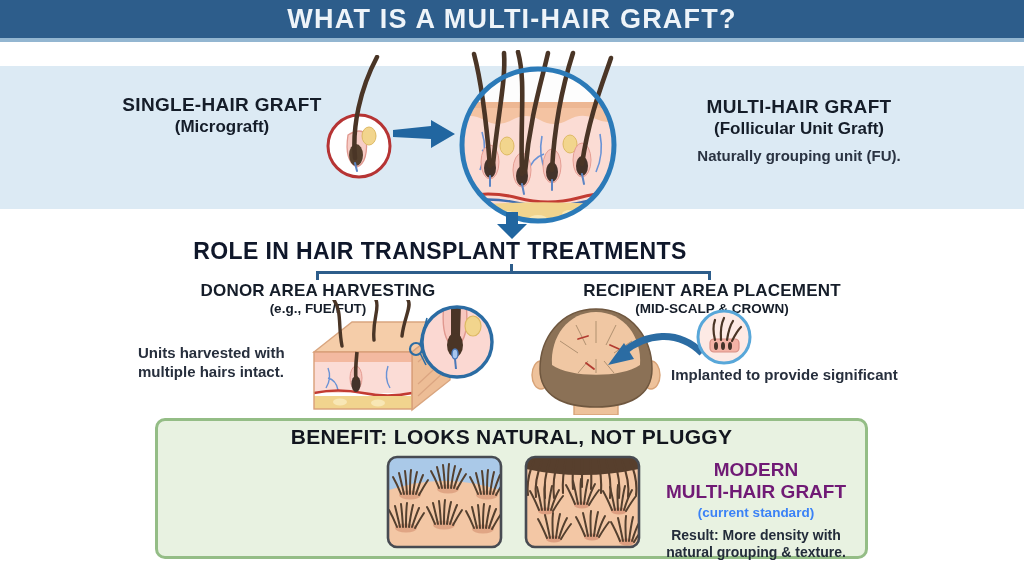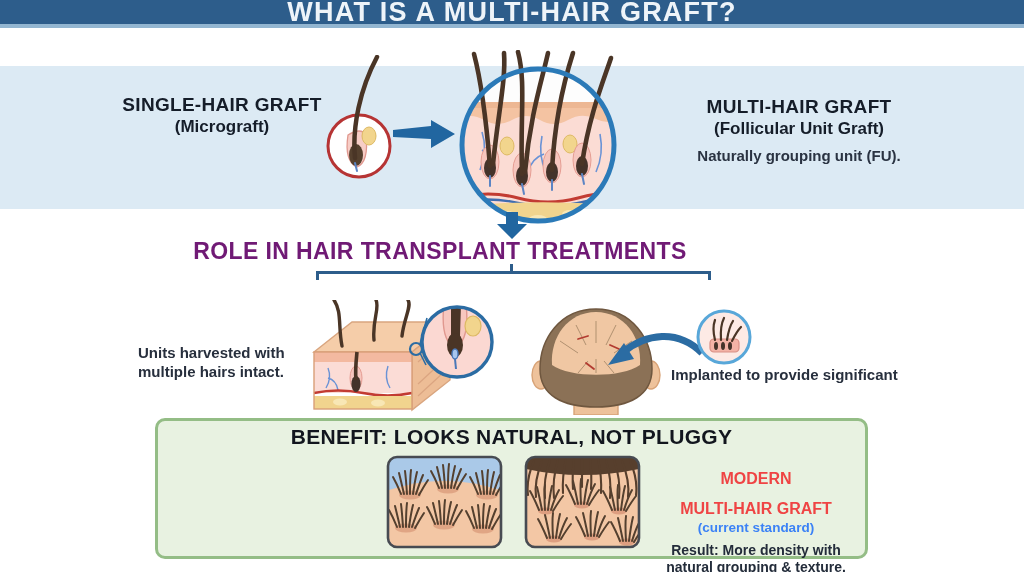--- a/index.html
+++ b/index.html
@@ -3,59 +3,59 @@
 <meta charset="utf-8">
 <style>
   * { margin:0; padding:0; box-sizing:border-box; }
   body { background:#ffffff; }
   .canvas {
     position:relative; width:1024px; height:572px; background:#ffffff;
     font-family:"Liberation Sans", sans-serif; overflow:hidden; color:#1c2330;
   }
   
   .banner {
-    position:absolute; left:0; top:0; width:1024px; height:28px;
+    position:absolute; left:0; top:0; width:1024px; height:42px;
     background:#2d5d8b; border-bottom:4px solid #93b6d1;
     display:flex; align-items:center; justify-content:center;
   }
   .banner-title { color:#eef4f9; font-size:27px; font-weight:bold; letter-spacing:1.2px; }
   
   .band { position:absolute; left:0; top:66px; width:1024px; height:143px; background:#dceaf4; }
   .tblock { position:absolute; text-align:center; }
   .blk-title { font-size:19px; font-weight:bold; letter-spacing:.3px; color:#151d29; }
   .blk-sub   { font-size:17px; font-weight:bold; color:#151d29; margin-top:1px; }
   .blk-body  { font-size:15px; font-weight:600; color:#2a3342; line-height:1.24; margin-top:8px; }
   #single-block { left:92px;  top:94px; width:260px; }
   #multi-block  { left:646px; top:96px; width:306px; }
   
   .illus { position:absolute; line-height:0; }
   
   #role-title { position:absolute; left:0; top:238px; width:880px; text-align:center;
-    font-size:23px; font-weight:bold; letter-spacing:.4px; color:#701a75; }
+    font-size:23px; font-weight:bold; letter-spacing:.4px; color:#0f172a; }
   #bracket-stub { position:absolute; left:510px; top:264px; width:3px; height:9px; background:#2d5d8b; }
   #bracket { position:absolute; left:316px; top:271px; width:395px; height:9px;
     border-top:3px solid #2d5d8b; border-left:3px solid #2d5d8b; border-right:3px solid #2d5d8b; }
   .col-head { position:absolute; text-align:center; }
   .col-head .t { font-size:17px; font-weight:bold; color:#151d29; letter-spacing:.2px; }
   .col-head .s { font-size:13.5px; font-weight:bold; color:#151d29; }
   #donor-head     { left:158px; top:281px; width:320px; }
   #recipient-head { left:552px; top:281px; width:320px; }
   .col-body { position:absolute; font-size:15px; font-weight:600; color:#272f3d; line-height:1.25; }
   #donor-body     { left:138px; top:344px; width:205px; }
   #recipient-body { left:671px; top:366px; width:228px; text-align:left; }
   
   .benefit-box { position:absolute; left:155px; top:418px; width:713px; height:141px;
     background:#e8f2e1; border:3px solid #94bd86; border-radius:10px; }
   #benefit-title { position:absolute; left:155px; top:425px; width:713px; text-align:center;
     font-size:21px; font-weight:bold; letter-spacing:.3px; color:#12161e; }
   #old-block { position:absolute; left:218px; top:476px; width:164px; text-align:center; }
   #old-block .l { font-size:16px; font-weight:bold; line-height:1.2; color:#151d29; }
   #old-block .s { font-size:14px; font-weight:bold; color:#1b2430; margin-top:2px; }
   #modern-block { position:absolute; left:648px; top:459px; width:216px; text-align:center; }
-  #modern-block .l { font-size:16px; font-weight:bold; line-height:1.18; color:#ef4444;margin-top:11px; }
+  #modern-block .l { font-size:19px; font-weight:bold; line-height:1.18; color:#701a75; }
   #modern-block .s { font-size:13.5px; font-weight:bold; color:#3b82f6; margin-top:1px; }
   #modern-block .r { font-size:14px; font-weight:600; color:#232c3a; line-height:1.25; margin-top:7px; }
   #modern-block .r b { font-weight:bold; }
 </style>
 </head>
 <body>
 
 <div class="canvas">
 
   <header class="banner">
@@ -144,20 +144,28 @@
   <div class="illus" style="left:497px; top:212px;">
     <svg width="30" height="27" viewBox="0 0 30 27">
       <polygon points="9,0 21,0 21,12 30,12 15,27 0,12 9,12" fill="#2166a0"></polygon>
     </svg>
   </div>
 
   <div id="role-title">ROLE IN HAIR TRANSPLANT TREATMENTS</div>
   <div id="bracket-stub"></div>
   <div id="bracket"></div>
 
+  <div class="col-head" id="donor-head">
+    <div class="t">DONOR AREA HARVESTING</div>
+    <div class="s">(e.g., FUE/FUT)</div>
+  </div>
+  <div class="col-head" id="recipient-head">
+    <div class="t">RECIPIENT AREA PLACEMENT</div>
+    <div class="s">(MID-SCALP &amp; CROWN)</div>
+  </div>
 
   <div class="col-body" id="donor-body">
     <div>Units harvested with</div>
     <div>multiple hairs intact.</div>
   </div>
   <div class="col-body" id="recipient-body">
     <div>Implanted to provide significant</div>
   </div>
 
   <div class="illus" style="left:300px; top:300px;">

